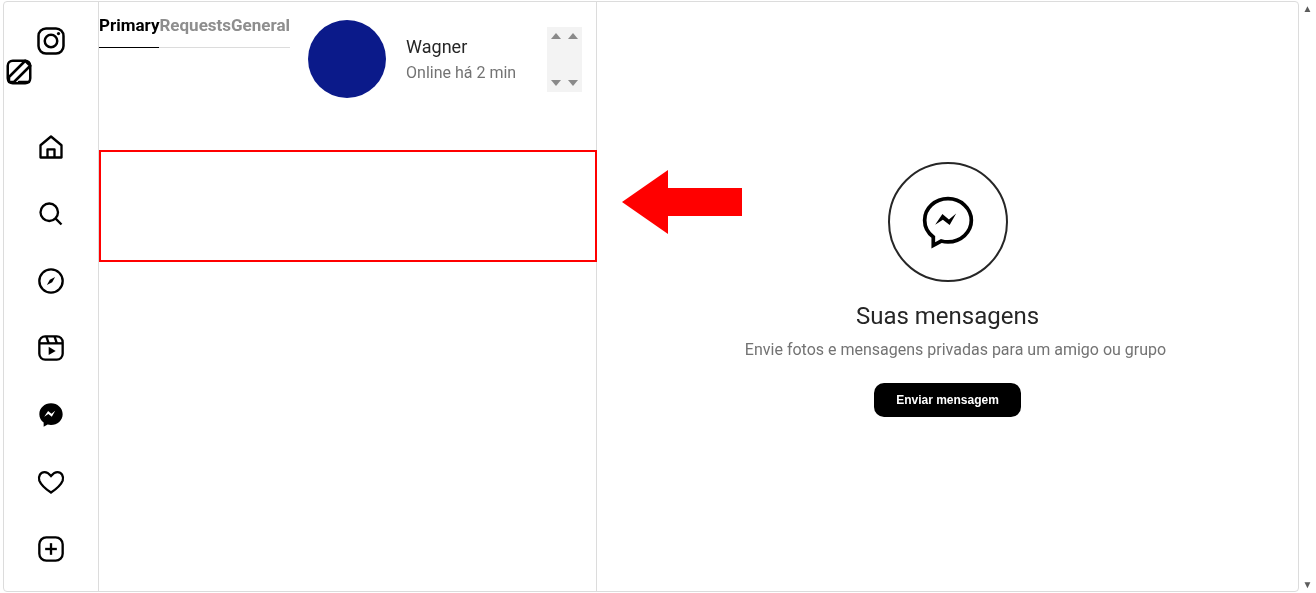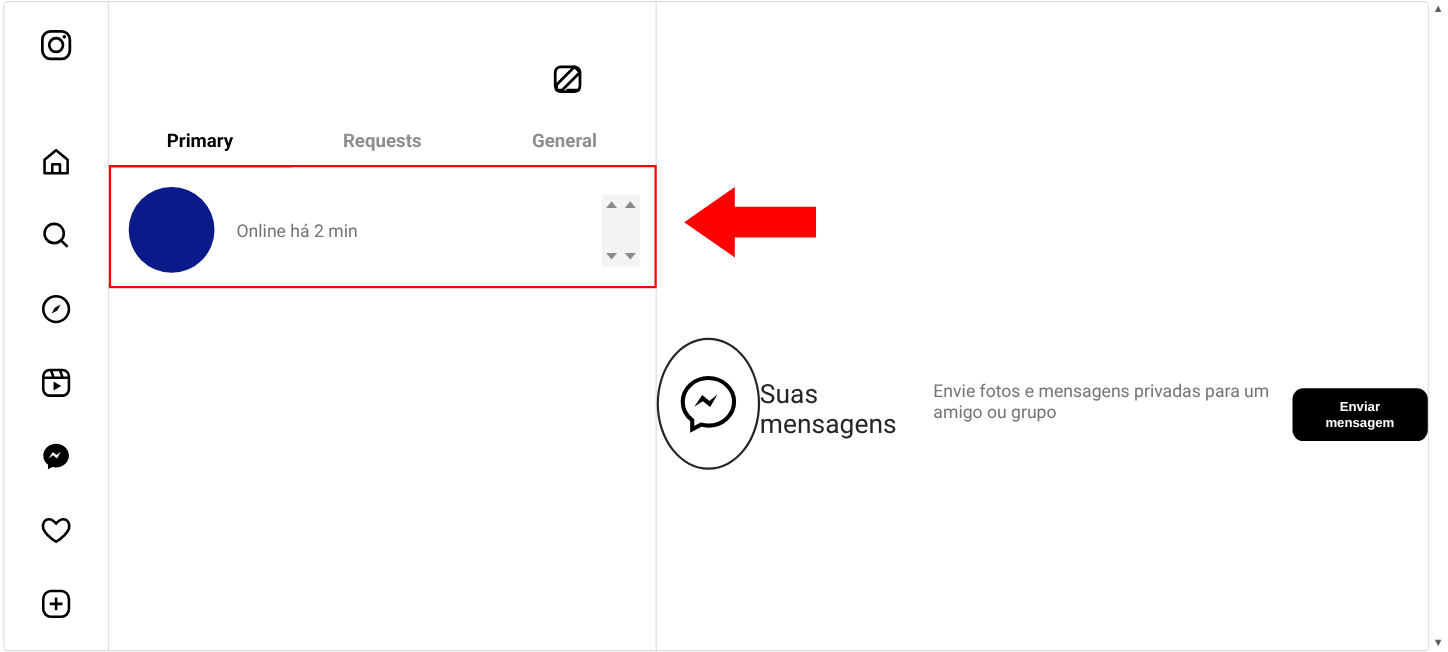--- a/index.html
+++ b/index.html
@@ -64,21 +64,21 @@
     margin-bottom: 18px;
     cursor: pointer;
   }
 
   
   .inbox {
     width: 498px;
     flex: 0 0 498px;
     border-right: 1px solid #dcdcdc;
     display: flex;
-    flex-direction: column;
+    flex-direction: row;
     position: relative;
   }
   .inbox-header {
     height: 104px;
     position: relative;
   }
   .compose-btn {
     position: absolute;
     top: 50px;
     right: 60px;
@@ -160,21 +160,21 @@
     position: absolute;
     border: 2px solid #ff0000;
     pointer-events: none;
   }
 
   
   .main {
     flex: 1;
     position: relative;
     display: flex;
-    flex-direction: row;
+    flex-direction: column;
     align-items: center;
     justify-content: flex-start;
     padding-top: 160px;
   }
   .msg-circle {
     width: 120px;
     height: 120px;
     border: 2px solid #262626;
     border-radius: 50%;
     display: flex;
@@ -286,20 +286,21 @@
     </div>
     <div class="tabs">
       <div class="tab active">Primary</div>
       <div class="tab">Requests</div>
       <div class="tab">General</div>
     </div>
     <div class="thread-list">
       <div class="thread">
         <div class="avatar"></div>
         <div class="meta">
+          <div class="name">Wagner</div>
           <div class="sub">Online há 2 min</div>
         </div>
         <div class="hover-ctrls">
           <div class="ar au1"></div>
           <div class="ar au2"></div>
           <div class="ar ad1"></div>
           <div class="ar ad2"></div>
         </div>
       </div>
     </div>

